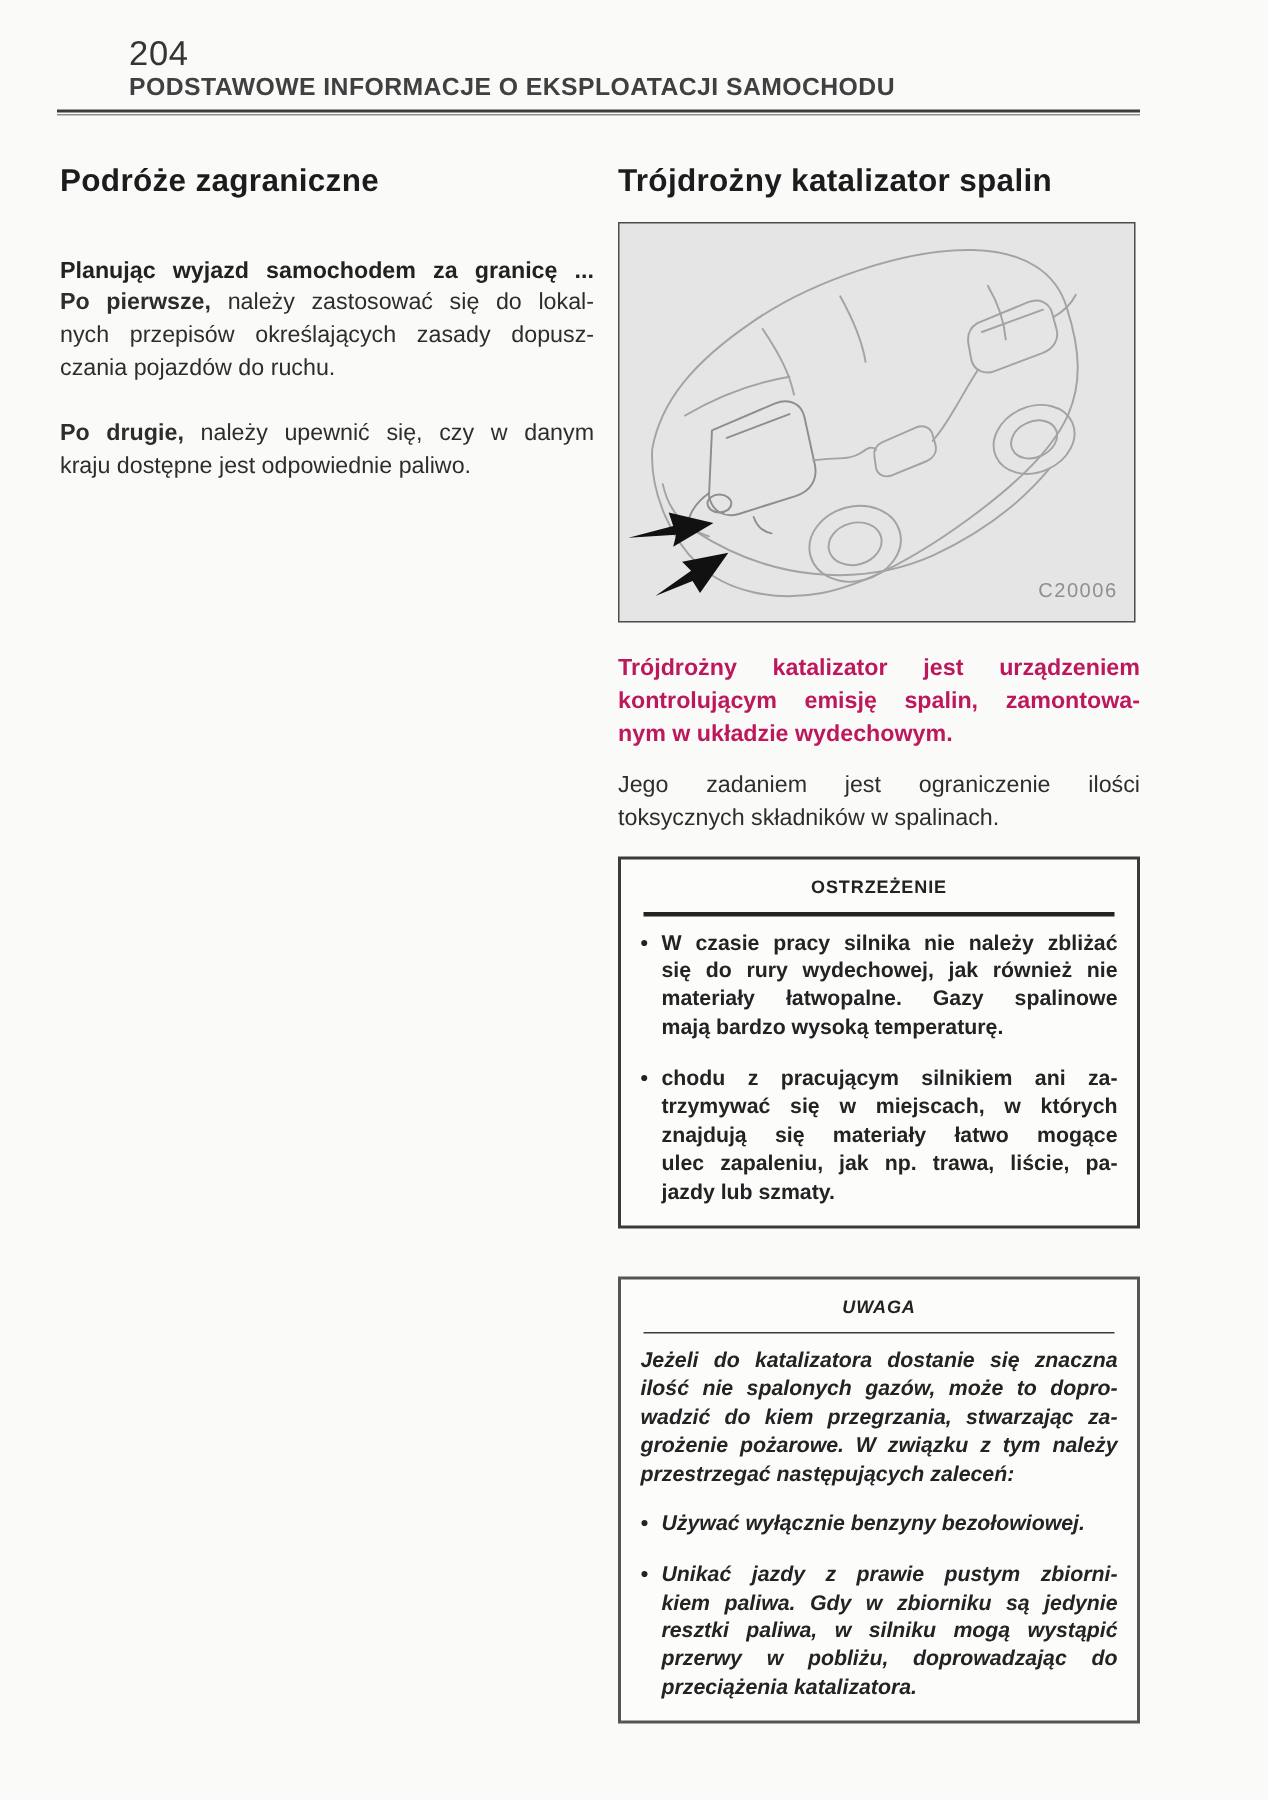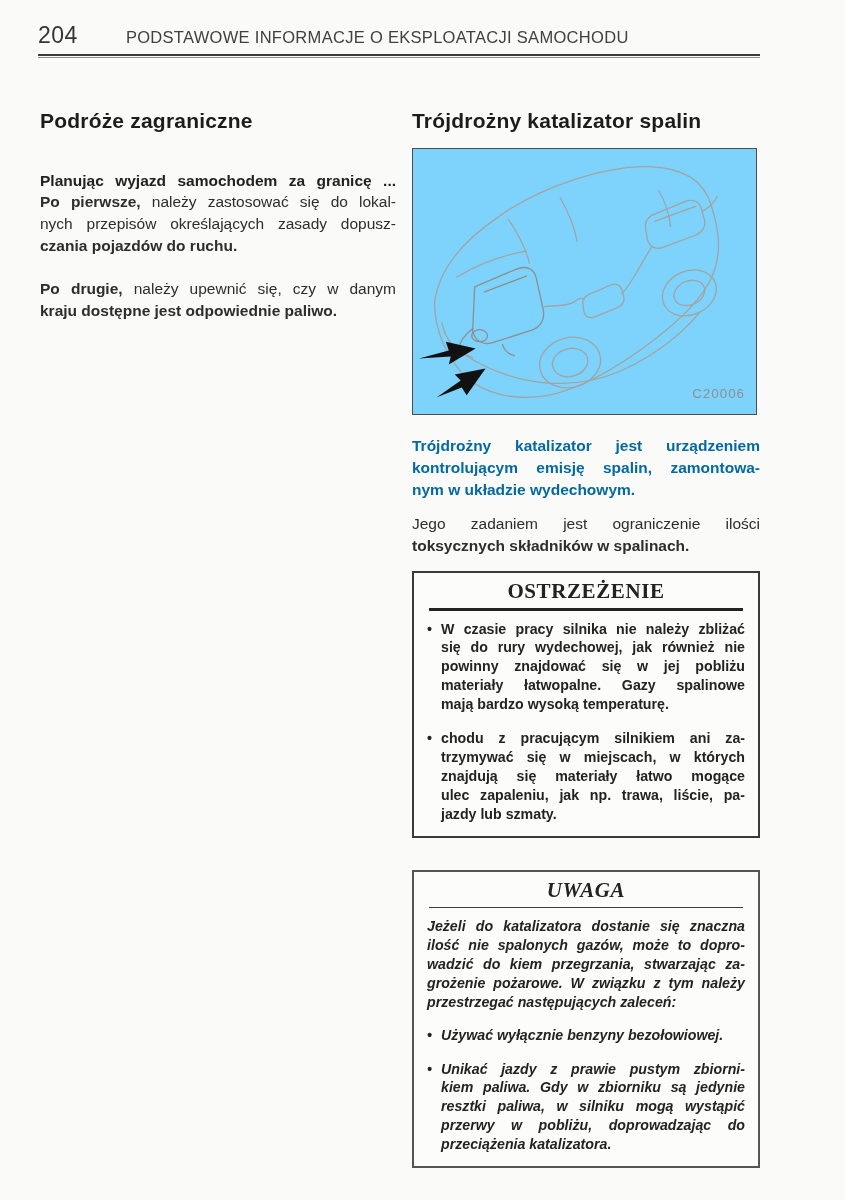--- a/index.html
+++ b/index.html
@@ -8,75 +8,75 @@
     background:#fafaf8;
     font-family:"Liberation Sans", sans-serif;
     color:#2e2e2e;
     position:relative;
     overflow:hidden;
   }
   .page{position:absolute;inset:0;}
 
   
   .hdr{position:absolute;left:38px;top:22px;width:722px;}
-  .hdr-line{display:flex;align-items:baseline;}
+  .hdr-line{display:flex;align-items:baseline;flex-direction:column;}
   .pagenum{font-size:23px;font-weight:500;color:#353535;letter-spacing:.5px;}
-  .htitle{font-size:16.5px;font-weight:400;color:#404040;margin-left:48px;letter-spacing:.3px;}
+  .htitle{font-size:16.5px;font-weight:700;color:#404040;margin-left:48px;letter-spacing:.3px;}
   .hrule{margin-top:5px;}
   .hrule .r1{height:2px;background:#3c3c3c;}
   .hrule .r2{height:1px;background:#8f8f8f;margin-top:1px;}
 
   
   .col{position:absolute;top:108px;}
   .col-left{left:40px;width:356px;}
   .col-right{left:412px;width:348px;}
   h2{
     margin:0;font-size:21px;line-height:26px;font-weight:700;color:#1c1c1c;
     letter-spacing:.2px;
   }
 
   
   .para{font-size:15.5px;line-height:22px;color:#2d2d2d;}
   .b{font-weight:700;}
   .fl{text-align:justify;text-align-last:justify;}
   .ln{text-align:justify;text-align-last:justify;}
-  .ln-last{text-align-last:left;font-weight:bold;}
+  .ln-last{text-align-last:left;}
 
   .col-left h2{margin-bottom:36px;}
   .intro-line{font-size:15.5px;line-height:21px;font-weight:700;
     text-align:justify;text-align-last:justify;color:#222;}
   .col-left .para{margin-bottom:21px;}
 
   .col-right h2{margin-bottom:14px;}
 
   
   .carbox{
     margin:0 0 20px 0;width:345px;height:267px;
-    border:1.5px solid #4d4d4d;background:#7dd3fc;
+    border:1.5px solid #4d4d4d;background:#e5e5e5;
     position:relative;box-sizing:border-box;
   }
   .carbox svg{display:block;width:100%;height:100%;}
 
-  .bold-desc{font-weight:700;color:#0369a1;margin-bottom:12px;}
+  .bold-desc{font-weight:700;color:#be185d;margin-bottom:12px;}
   .desc{margin-bottom:14px;}
 
   
   .fbox{box-sizing:border-box;width:348px;background:#fcfcfb;}
   .warnbox{
     border:2.5px solid #3a3a3a;
     padding:9px 13px 12px 13px;
     margin-bottom:32px;
   }
   .notebox{
     border:2px solid #555;
     padding:9px 13px 12px 13px;
   }
   .box-title{
-    text-align:center;font-size:21px;font-weight:700;color:#222;
-    letter-spacing:.6px;line-height:19px;font-family:Liberation Serif, serif;
+    text-align:center;font-size:12px;font-weight:700;color:#222;
+    letter-spacing:.6px;line-height:19px;
   }
   .warn-rule{height:2.5px;background:#242424;margin:7px 2px 9px 2px;}
   .note-rule{height:1.5px;background:#3c3c3c;margin:7px 2px 9px 2px;}
   .boxtext{font-size:14.2px;line-height:18.9px;font-weight:700;color:#232323;}
   .notebox .boxtext{font-style:italic;}
   .note-intro{margin-bottom:14px;}
   ul.blist{list-style:none;margin:0;padding:0;}
   ul.blist li{display:flex;margin-top:0;}
   ul.blist li + li{margin-top:15px;}
   .blt{flex:0 0 14px;font-weight:700;}
@@ -194,21 +194,20 @@
 
     <div class="fbox warnbox">
       <div class="box-title">OSTRZEŻENIE</div>
       <div class="warn-rule"></div>
       <ul class="blist boxtext">
         <li>
           <span class="blt">•</span>
           <div class="btxt">
               <div class="ln">W czasie pracy silnika nie należy zbliżać</div>
               <div class="ln">się do rury wydechowej, jak również nie</div>
-              <div class="ln">powinny znajdować się w jej pobliżu</div>
               <div class="ln">materiały łatwopalne. Gazy spalinowe</div>
               <div class="ln ln-last">mają bardzo wysoką temperaturę.</div>
             </div>
         </li>
         <li>
           <span class="blt">•</span>
           <div class="btxt">
               <div class="ln">chodu z pracującym silnikiem ani za-</div>
               <div class="ln">trzymywać się w miejscach, w których</div>
               <div class="ln">znajdują się materiały łatwo mogące</div>

